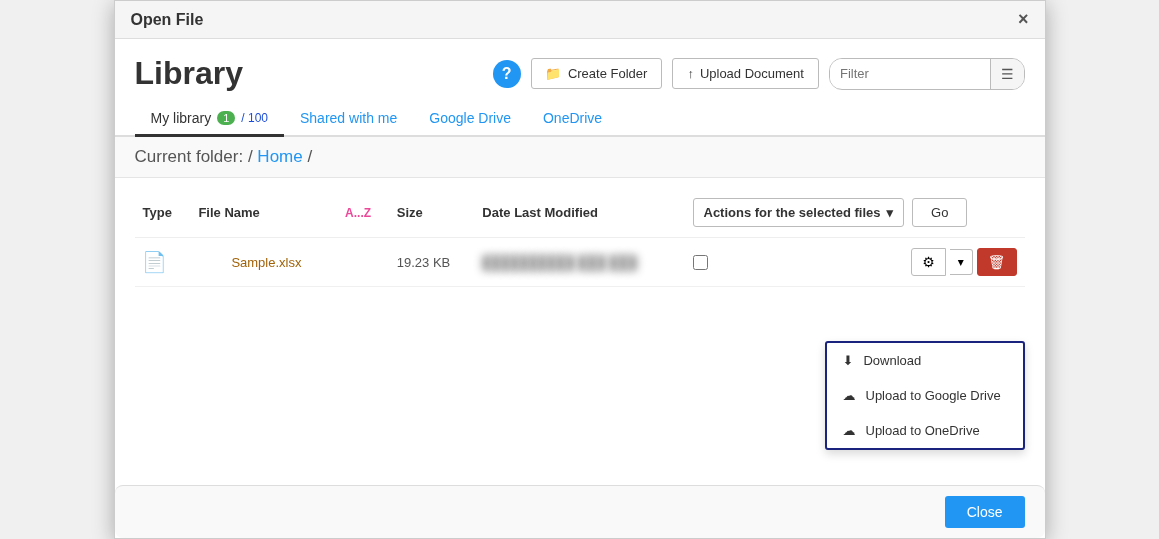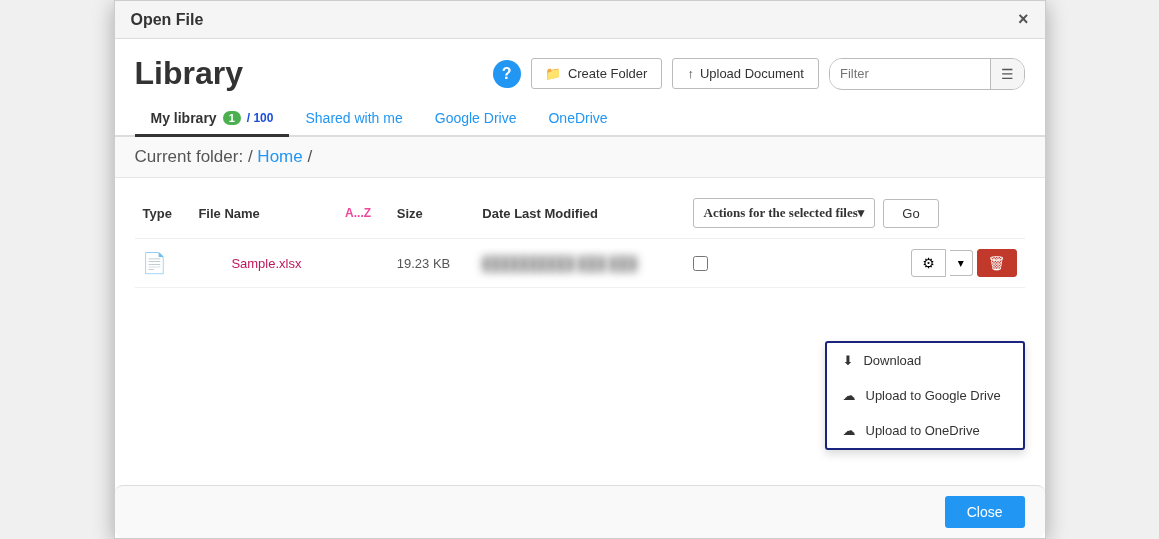--- a/index.html
+++ b/index.html
@@ -125,21 +125,21 @@
       color: #2196F3;
       border-bottom: 3px solid transparent;
       margin-bottom: -2px;
       display: flex;
       align-items: center;
       gap: 6px;
     }
     .tab.active {
       color: #333;
       border-bottom: 3px solid #333;
-      font-weight: bold;
+      font-weight: normal;
     }
     .tab-badge {
       background: #4CAF50;
       color: #fff;
       font-size: 11px;
       border-radius: 10px;
       padding: 1px 6px;
     }
     .tab-count {
       color: #1d4ed8;
@@ -187,21 +187,21 @@
     }
     .actions-dropdown {
       border: 1px solid #bbb;
       border-radius: 3px;
       padding: 6px 10px;
       font-size: 13px;
       background: #fff;
       cursor: pointer;
       display: flex;
       align-items: center;
-      font-family: Liberation Serif, serif;
+      gap: 6px;
     }
     .go-btn {
       padding: 6px 18px;
       border: 1px solid #bbb;
       background: #fff;
       border-radius: 3px;
       cursor: pointer;
       font-size: 13px;
       color: #333;
     }
@@ -212,21 +212,21 @@
       padding: 10px 8px;
       font-size: 13px;
       color: #555;
       vertical-align: middle;
     }
     .file-icon {
       font-size: 20px;
       color: #777;
     }
     .file-name-link {
-      color: #be185d;
+      color: #a16207;
       text-decoration: none;
       cursor: pointer;
       margin-left: 33px;
     }
     .blurred-date {
       color: transparent;
       text-shadow: 0 0 8px #999;
       user-select: none;
     }
     .row-actions {

